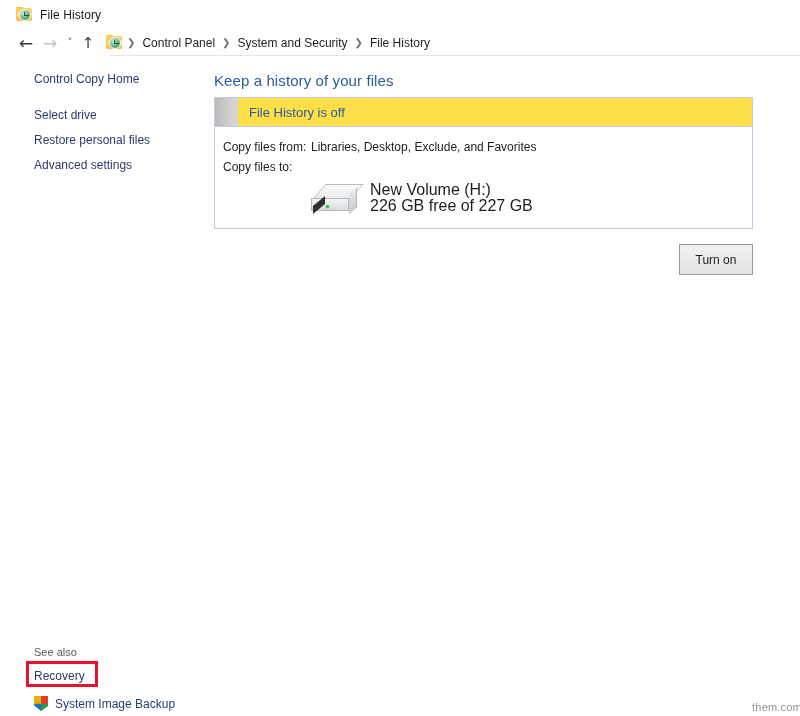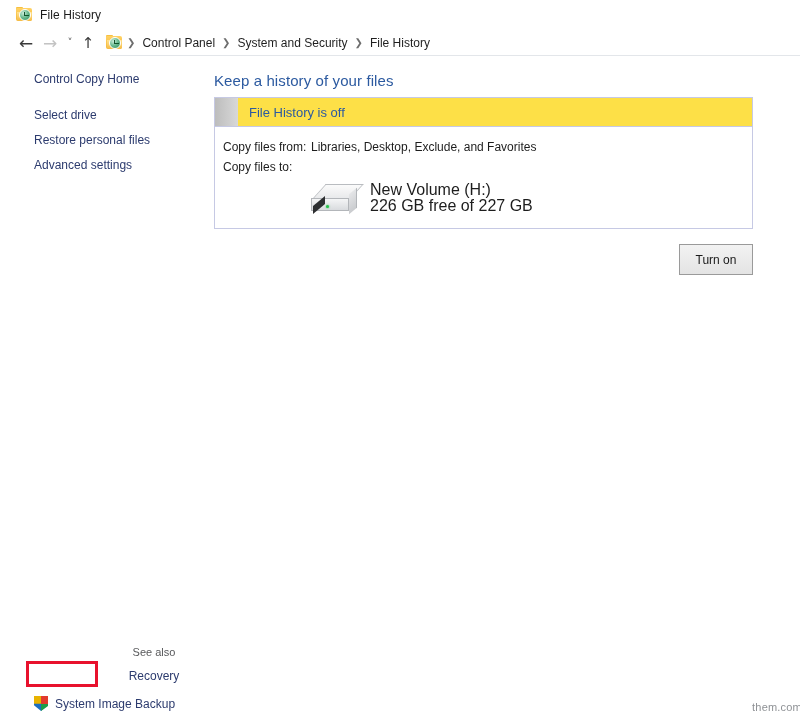--- a/index.html
+++ b/index.html
@@ -133,21 +133,20 @@
     margin-bottom: 10px;
     cursor: pointer;
     white-space: nowrap;
   }
   .side-gap { height: 11px; }
 
   
   .see-also-wrap {
     position: absolute; left: 26px; top: 646px;
     width: 240px;
-    text-align: center;
   }
   .see-also-label {
     font-size: 11px;
     color: #58595b;
     margin-bottom: 8px;
   }
   .recovery-row {
     position: relative;
     height: 20px;
   }

